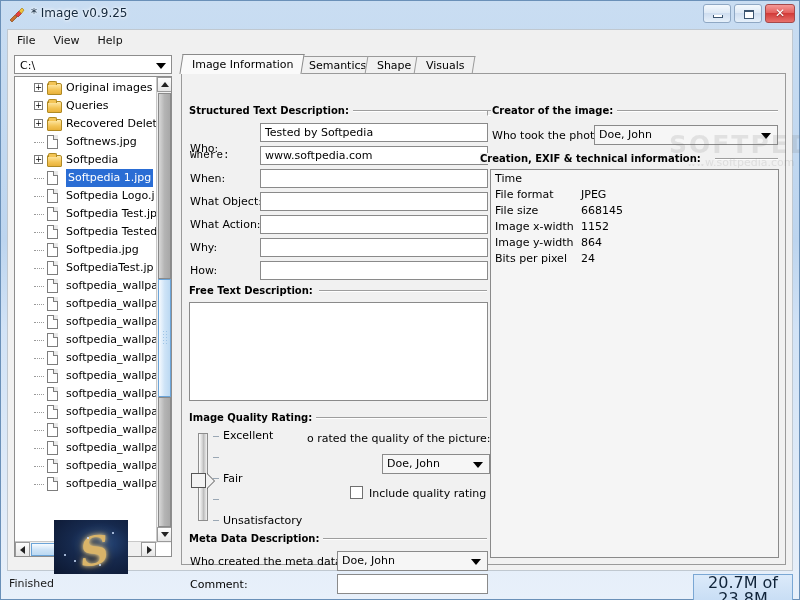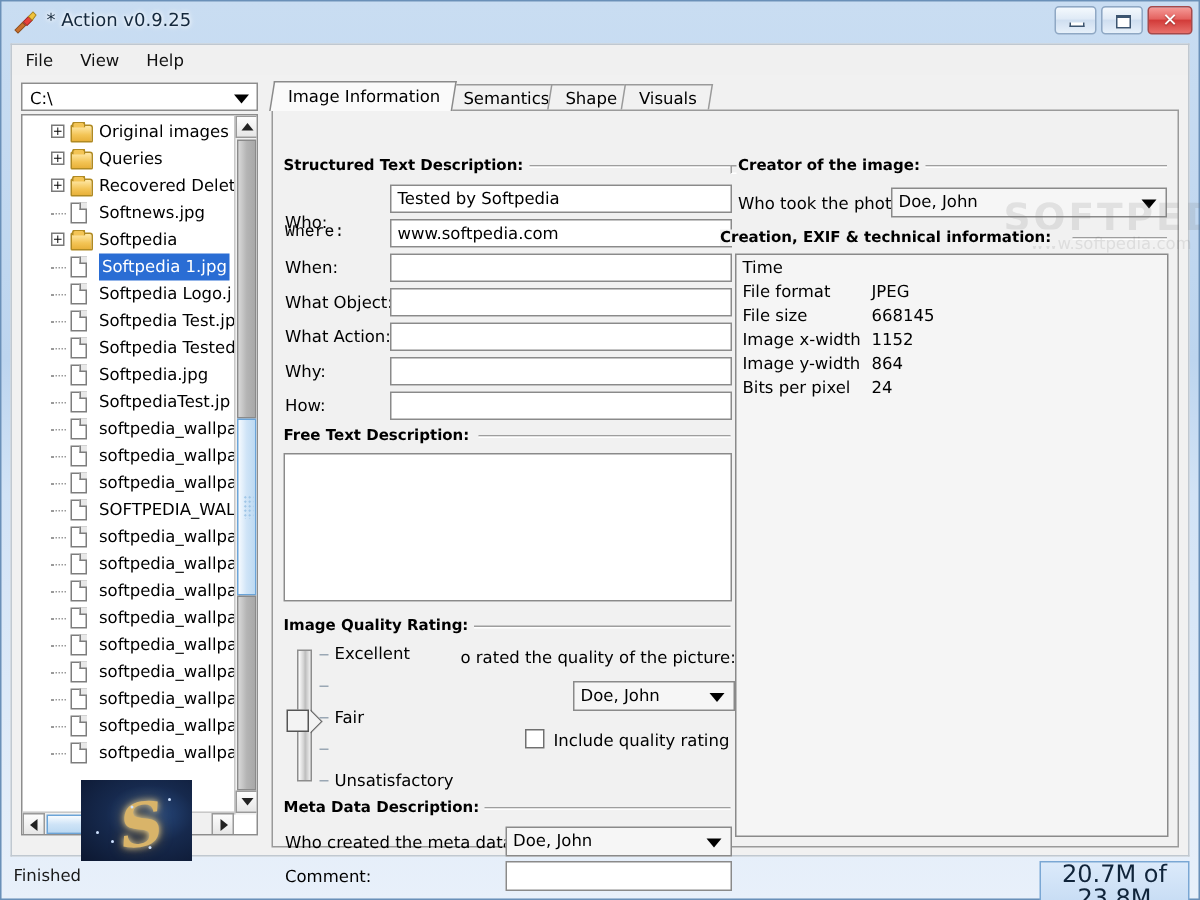--- a/index.html
+++ b/index.html
@@ -343,21 +343,21 @@
 <body>
 
 <div id="window">
 
   <div id="titlebar">
     <svg id="app-icon" viewBox="0 0 17 17">
       <path d="M2 14 L7 9 L9 11 L4 16 Z" fill="#c9702e" stroke="#8a4a18" stroke-width="0.7"></path>
       <path d="M7.5 8.5 L11 5 L13.5 7.5 L10 11 Z" fill="#e8413a" stroke="#9c241f" stroke-width="0.7"></path>
       <path d="M11 5 L14 2 L16 4 L13.5 7.5 Z" fill="#f0c33c" stroke="#a8841c" stroke-width="0.7"></path>
     </svg>
-    <div id="title-text">* Action v0.9.25</div>
+    <div id="title-text">* Image v0.9.25</div>
 
     <div class="winbtn" id="btn-min">
       <div class="glyph-min"></div>
     </div>
     <div class="winbtn" id="btn-max">
       <div class="glyph-max"></div>
     </div>
     <div class="winbtn" id="btn-close">
       <div class="glyph-close">✕</div>
     </div>
@@ -476,27 +476,20 @@
               <div class="ico">
                 <div class="file-ico"></div>
               </div>
               <div class="lbl">softpedia_wallpa</div>
             </div>
             <div class="tnode">
               <div class="dots"></div>
               <div class="ico">
                 <div class="file-ico"></div>
               </div>
-              <div class="lbl">SOFTPEDIA_WAL</div>
-            </div>
-            <div class="tnode">
-              <div class="dots"></div>
-              <div class="ico">
-                <div class="file-ico"></div>
-              </div>
               <div class="lbl">softpedia_wallpa</div>
             </div>
             <div class="tnode">
               <div class="dots"></div>
               <div class="ico">
                 <div class="file-ico"></div>
               </div>
               <div class="lbl">softpedia_wallpa</div>
             </div>
             <div class="tnode">

